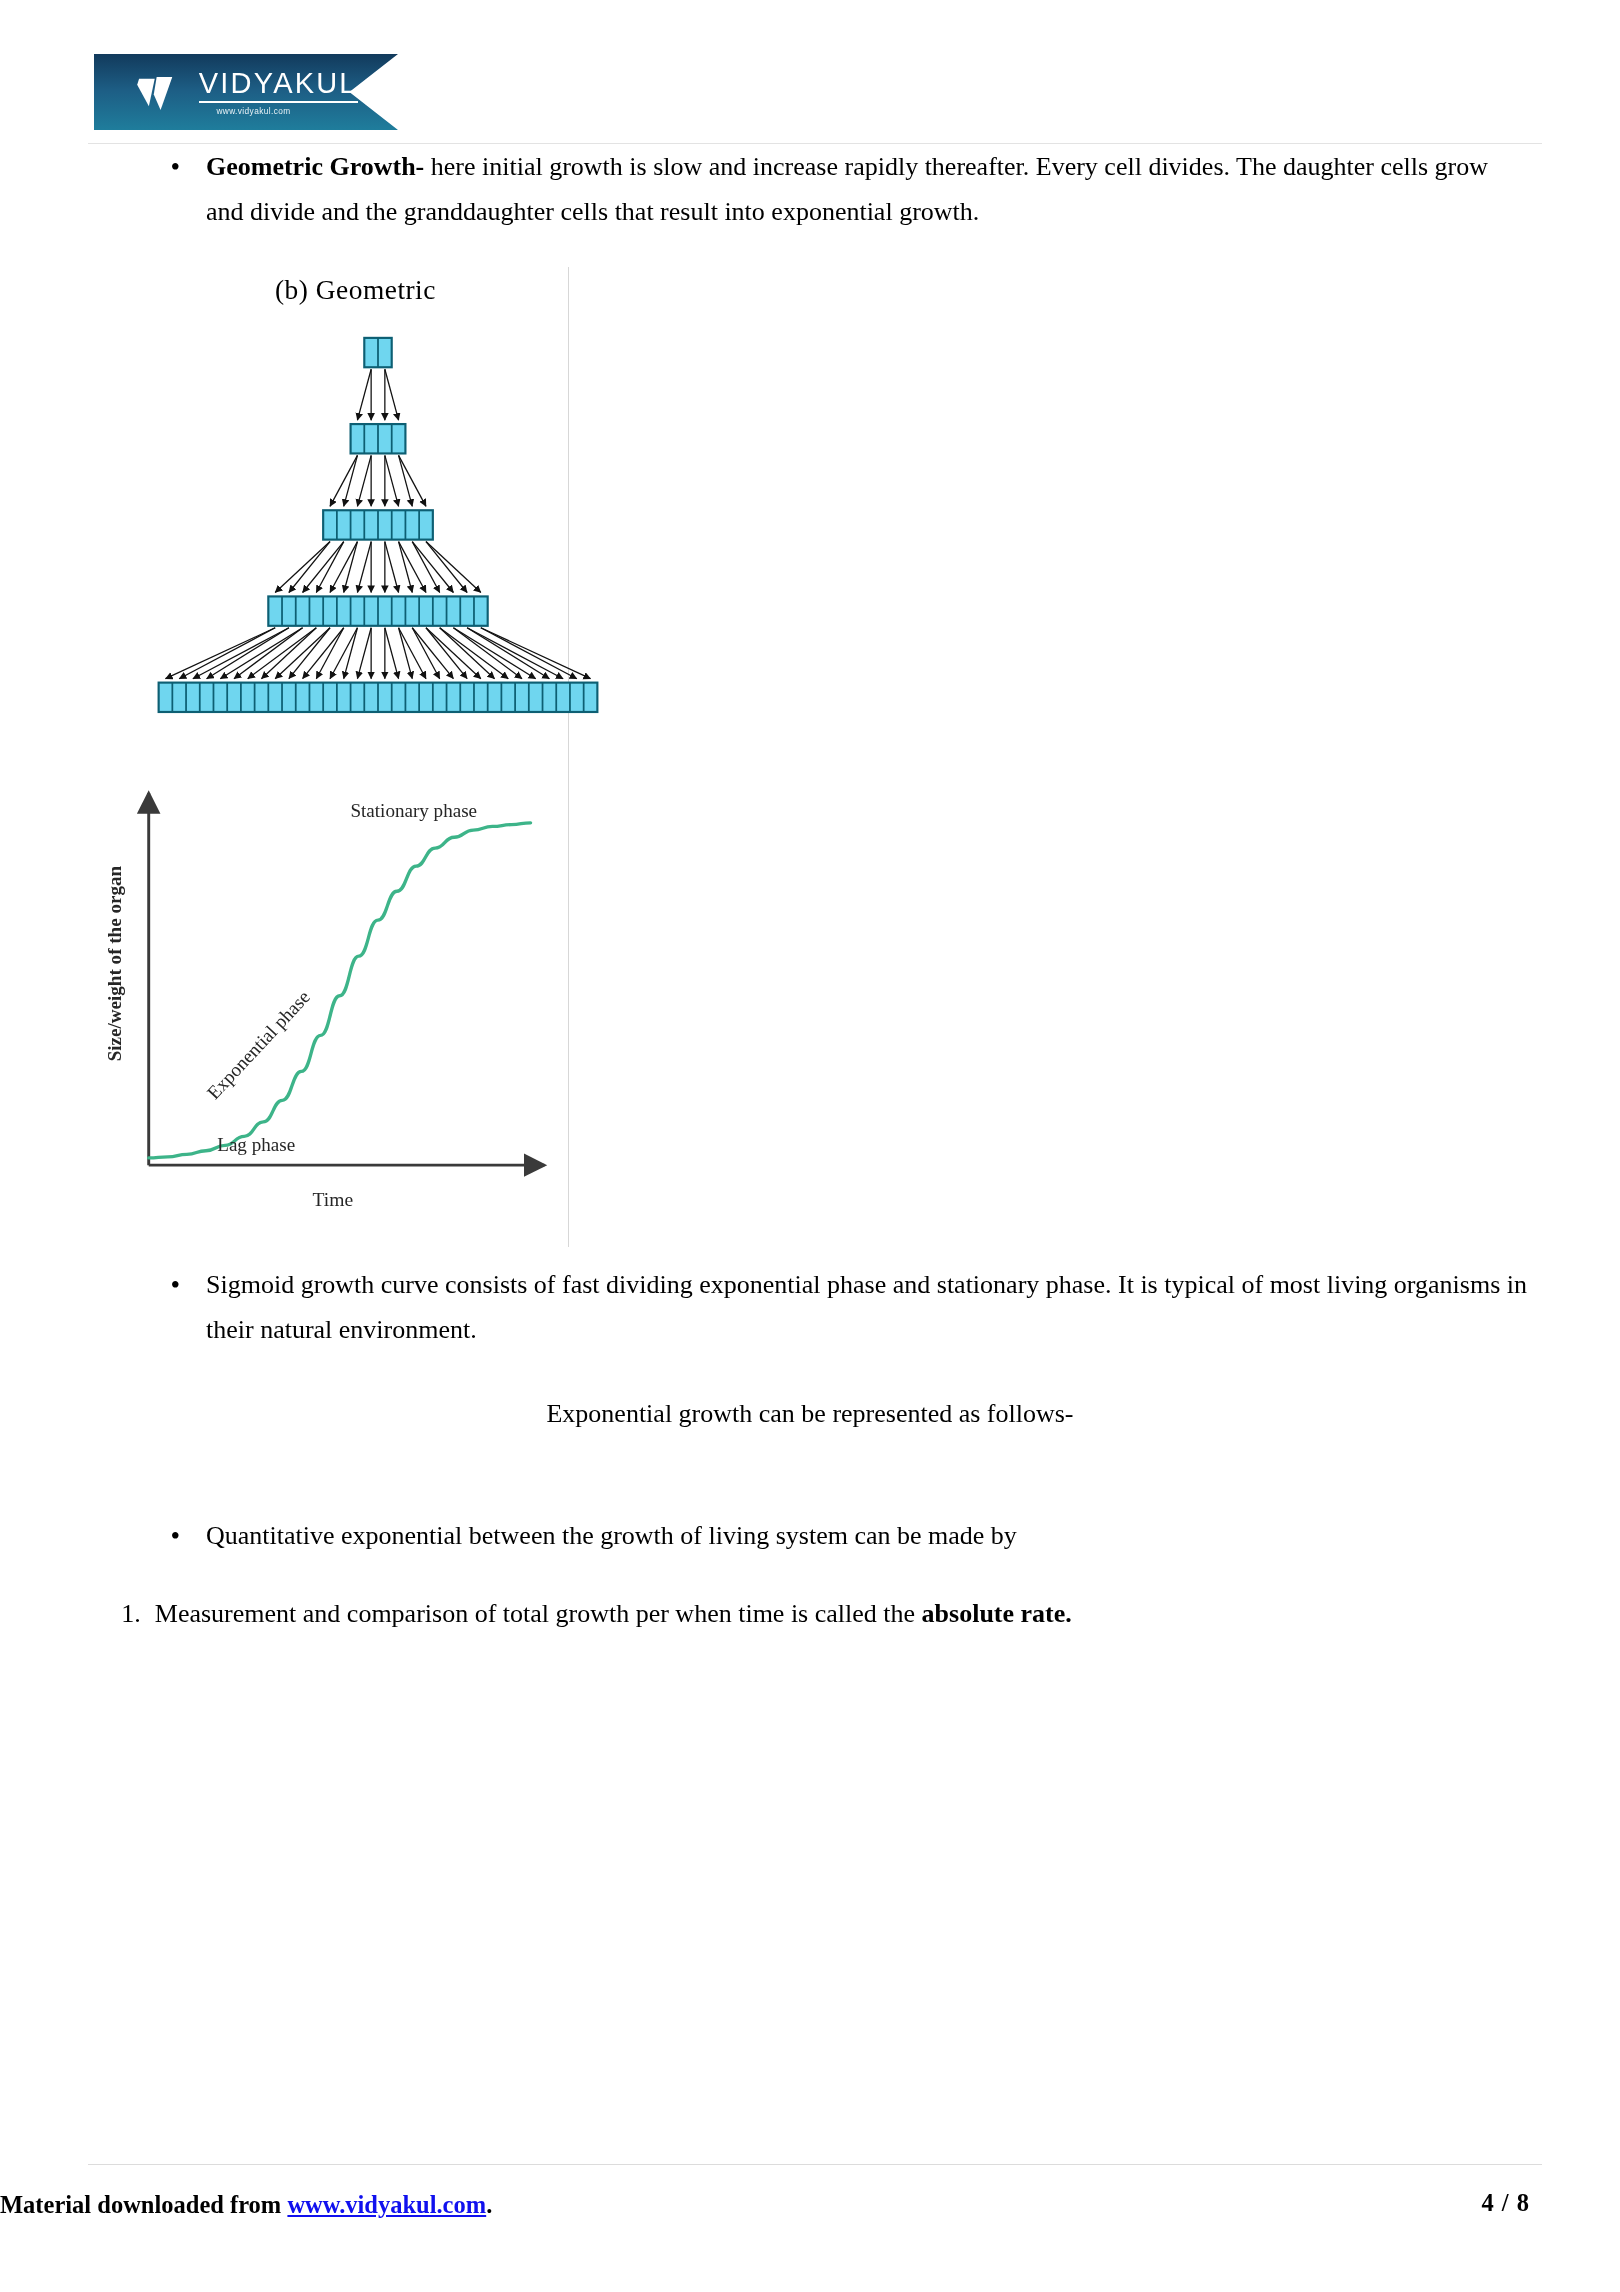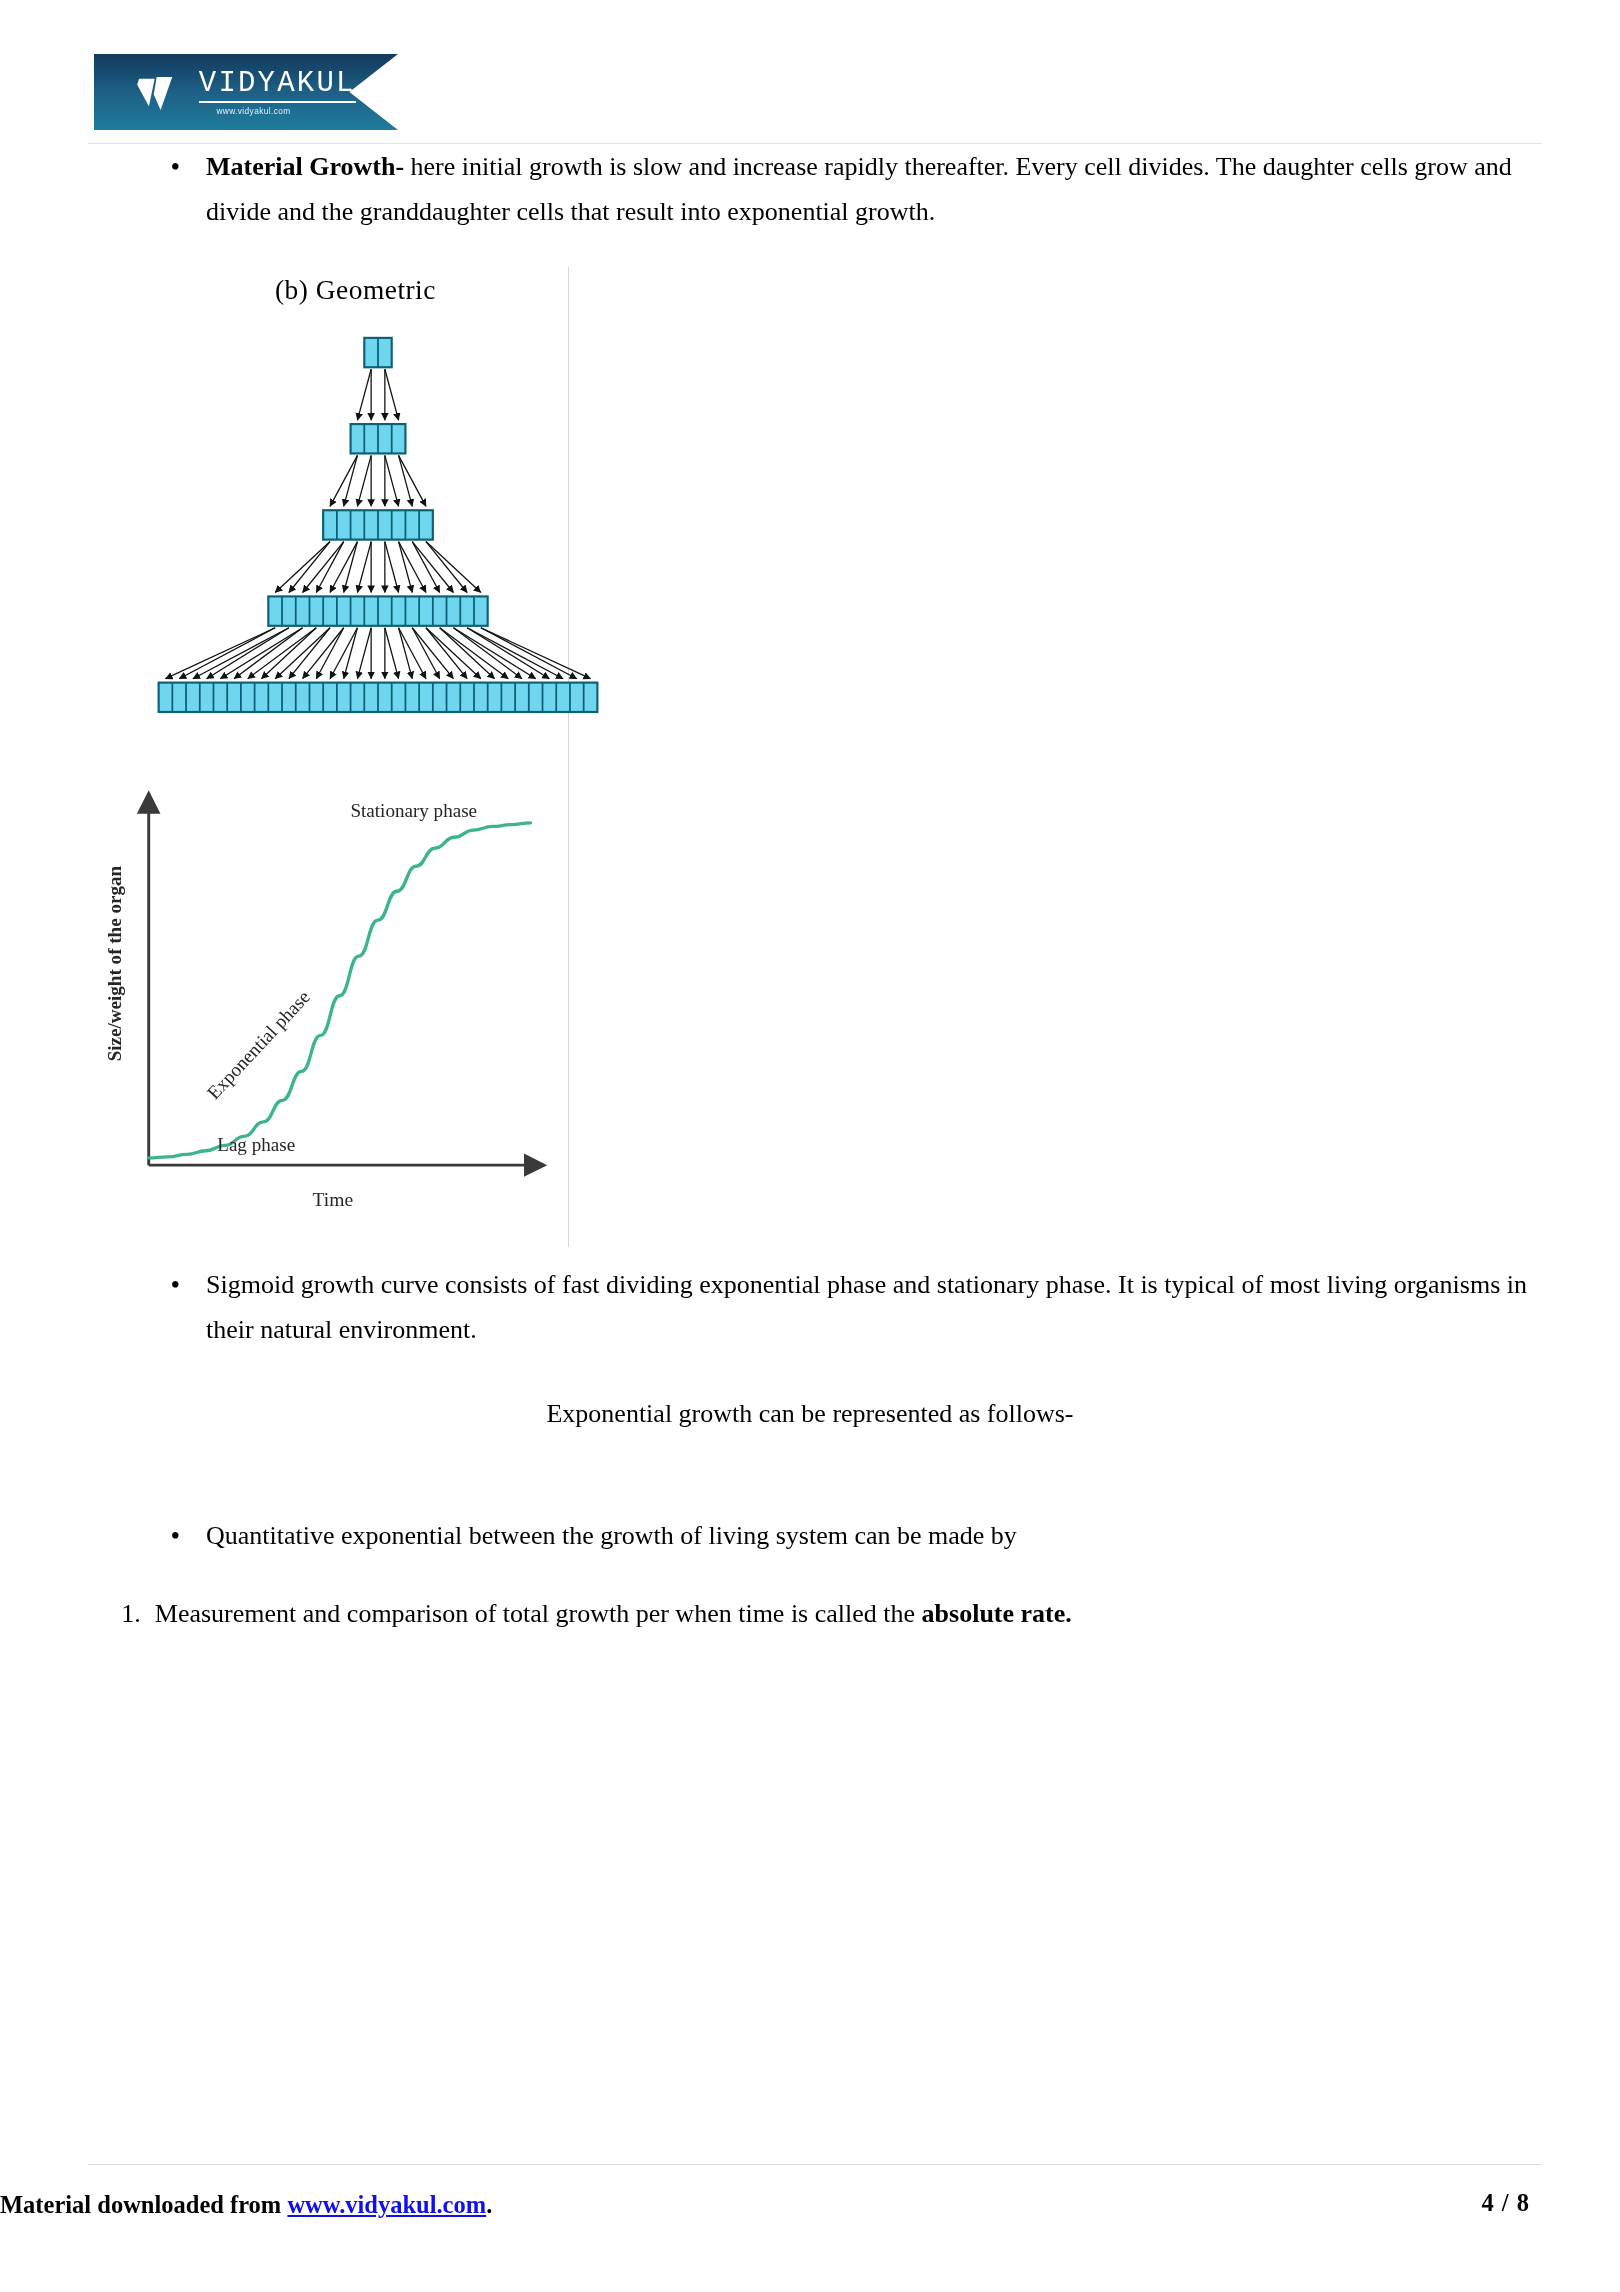--- a/index.html
+++ b/index.html
@@ -68,21 +68,21 @@
     margin-right: 8.8px;
     flex: 0 0 auto;
   }
   .logo-textblock {
     display: flex;
     flex-direction: column;
     align-items: flex-start;
     line-height: 1;
   }
   .logo-word {
-    font-family: Liberation Mono, monospace;
+    font-family: Liberation Sans, sans-serif;
     color: #ffffff;
     font-size: 29px;
     letter-spacing: 2.2px;
     font-weight: 400;
     border-bottom: 2px solid #ffffff;
     padding-bottom: 2.9px;
   }
   .logo-url {
     font-family: "Liberation Sans", "DejaVu Sans", sans-serif;
     color: #e9f2f6;
@@ -251,21 +251,21 @@
       </div>
     </div>
     <div class="header-rule"></div>
   </div>
 
   <div class="content">
 
     <div class="block">
       <ul class="bullets">
         <li class="bullet">
-          <span class="b">Material Growth-</span><span> here initial growth is slow and increase rapidly thereafter. Every cell divides. The daughter cells grow and divide and the granddaughter cells that result into exponential growth.</span>
+          <span class="b">Geometric Growth-</span><span> here initial growth is slow and increase rapidly thereafter. Every cell divides. The daughter cells grow and divide and the granddaughter cells that result into exponential growth.</span>
         </li>
       </ul>
     </div>
 
     <div class="figure-area">
       <div class="divider-v"></div>
 
       <div class="fig-geo">
         <div class="fig-geo-title">(b)  Geometric</div>
         <svg id="geo-svg" width="568" height="510" viewBox="0 0 580 520" style="position:absolute;left:0;top:0;">

